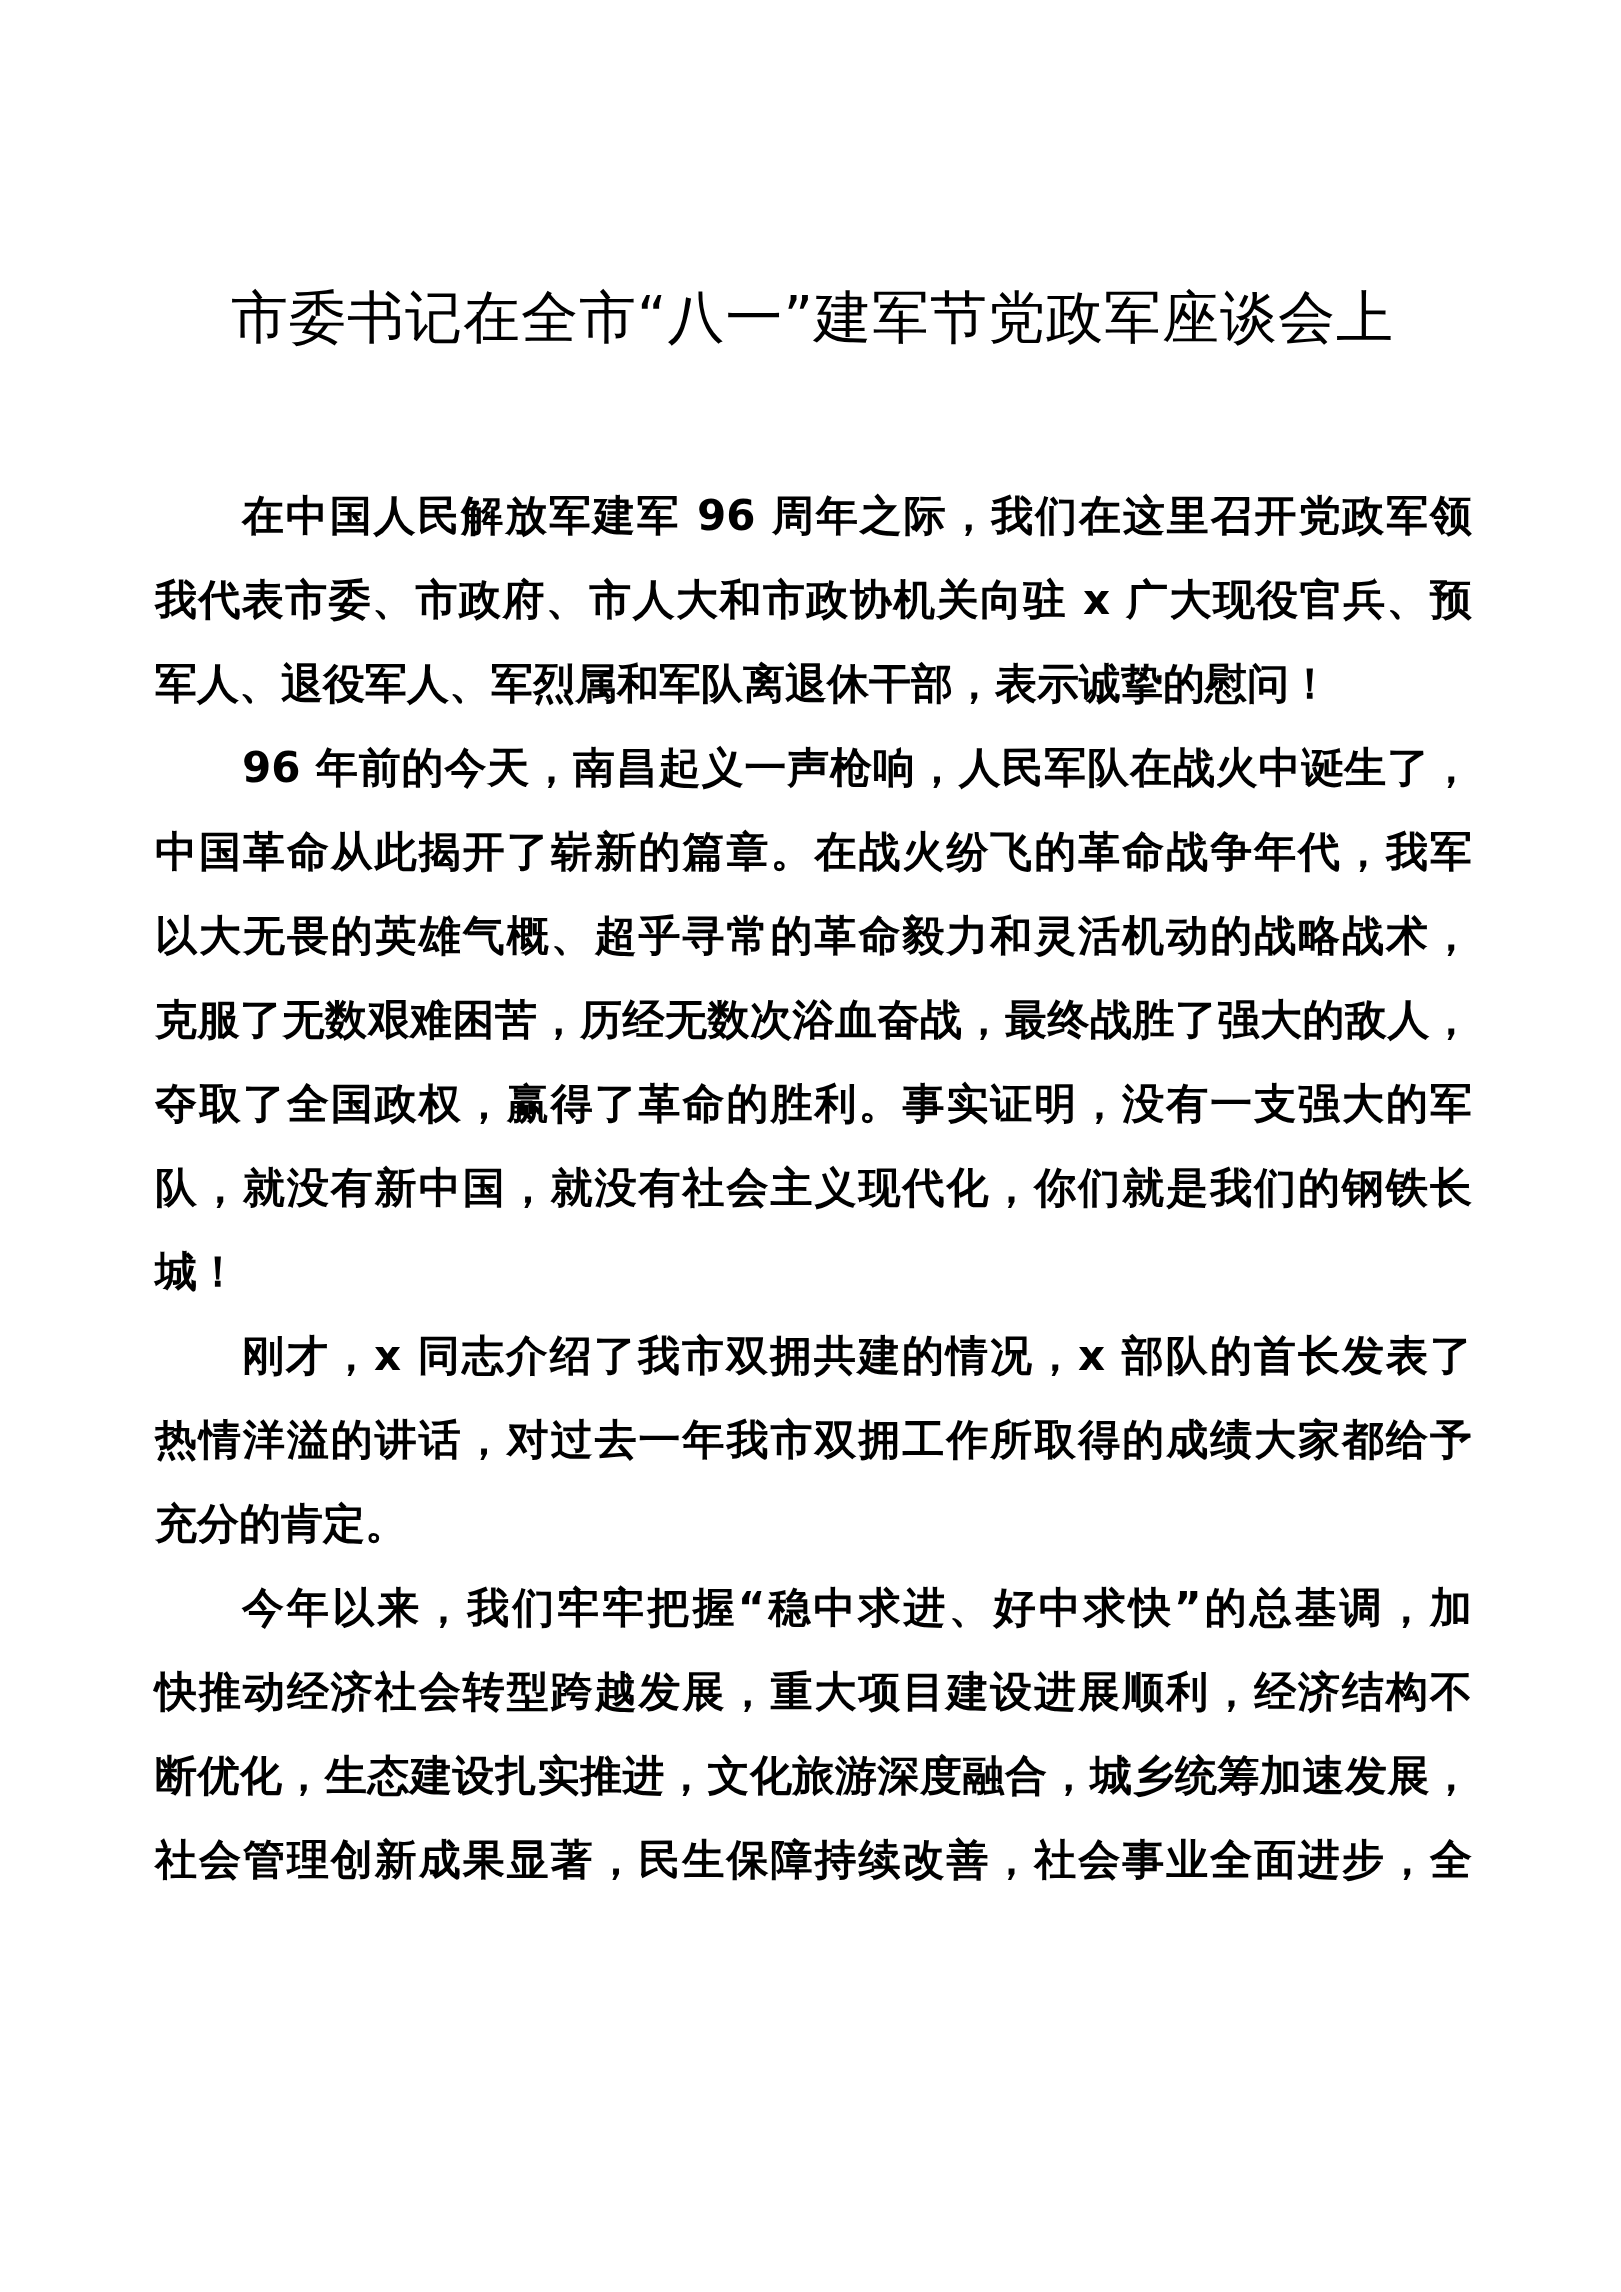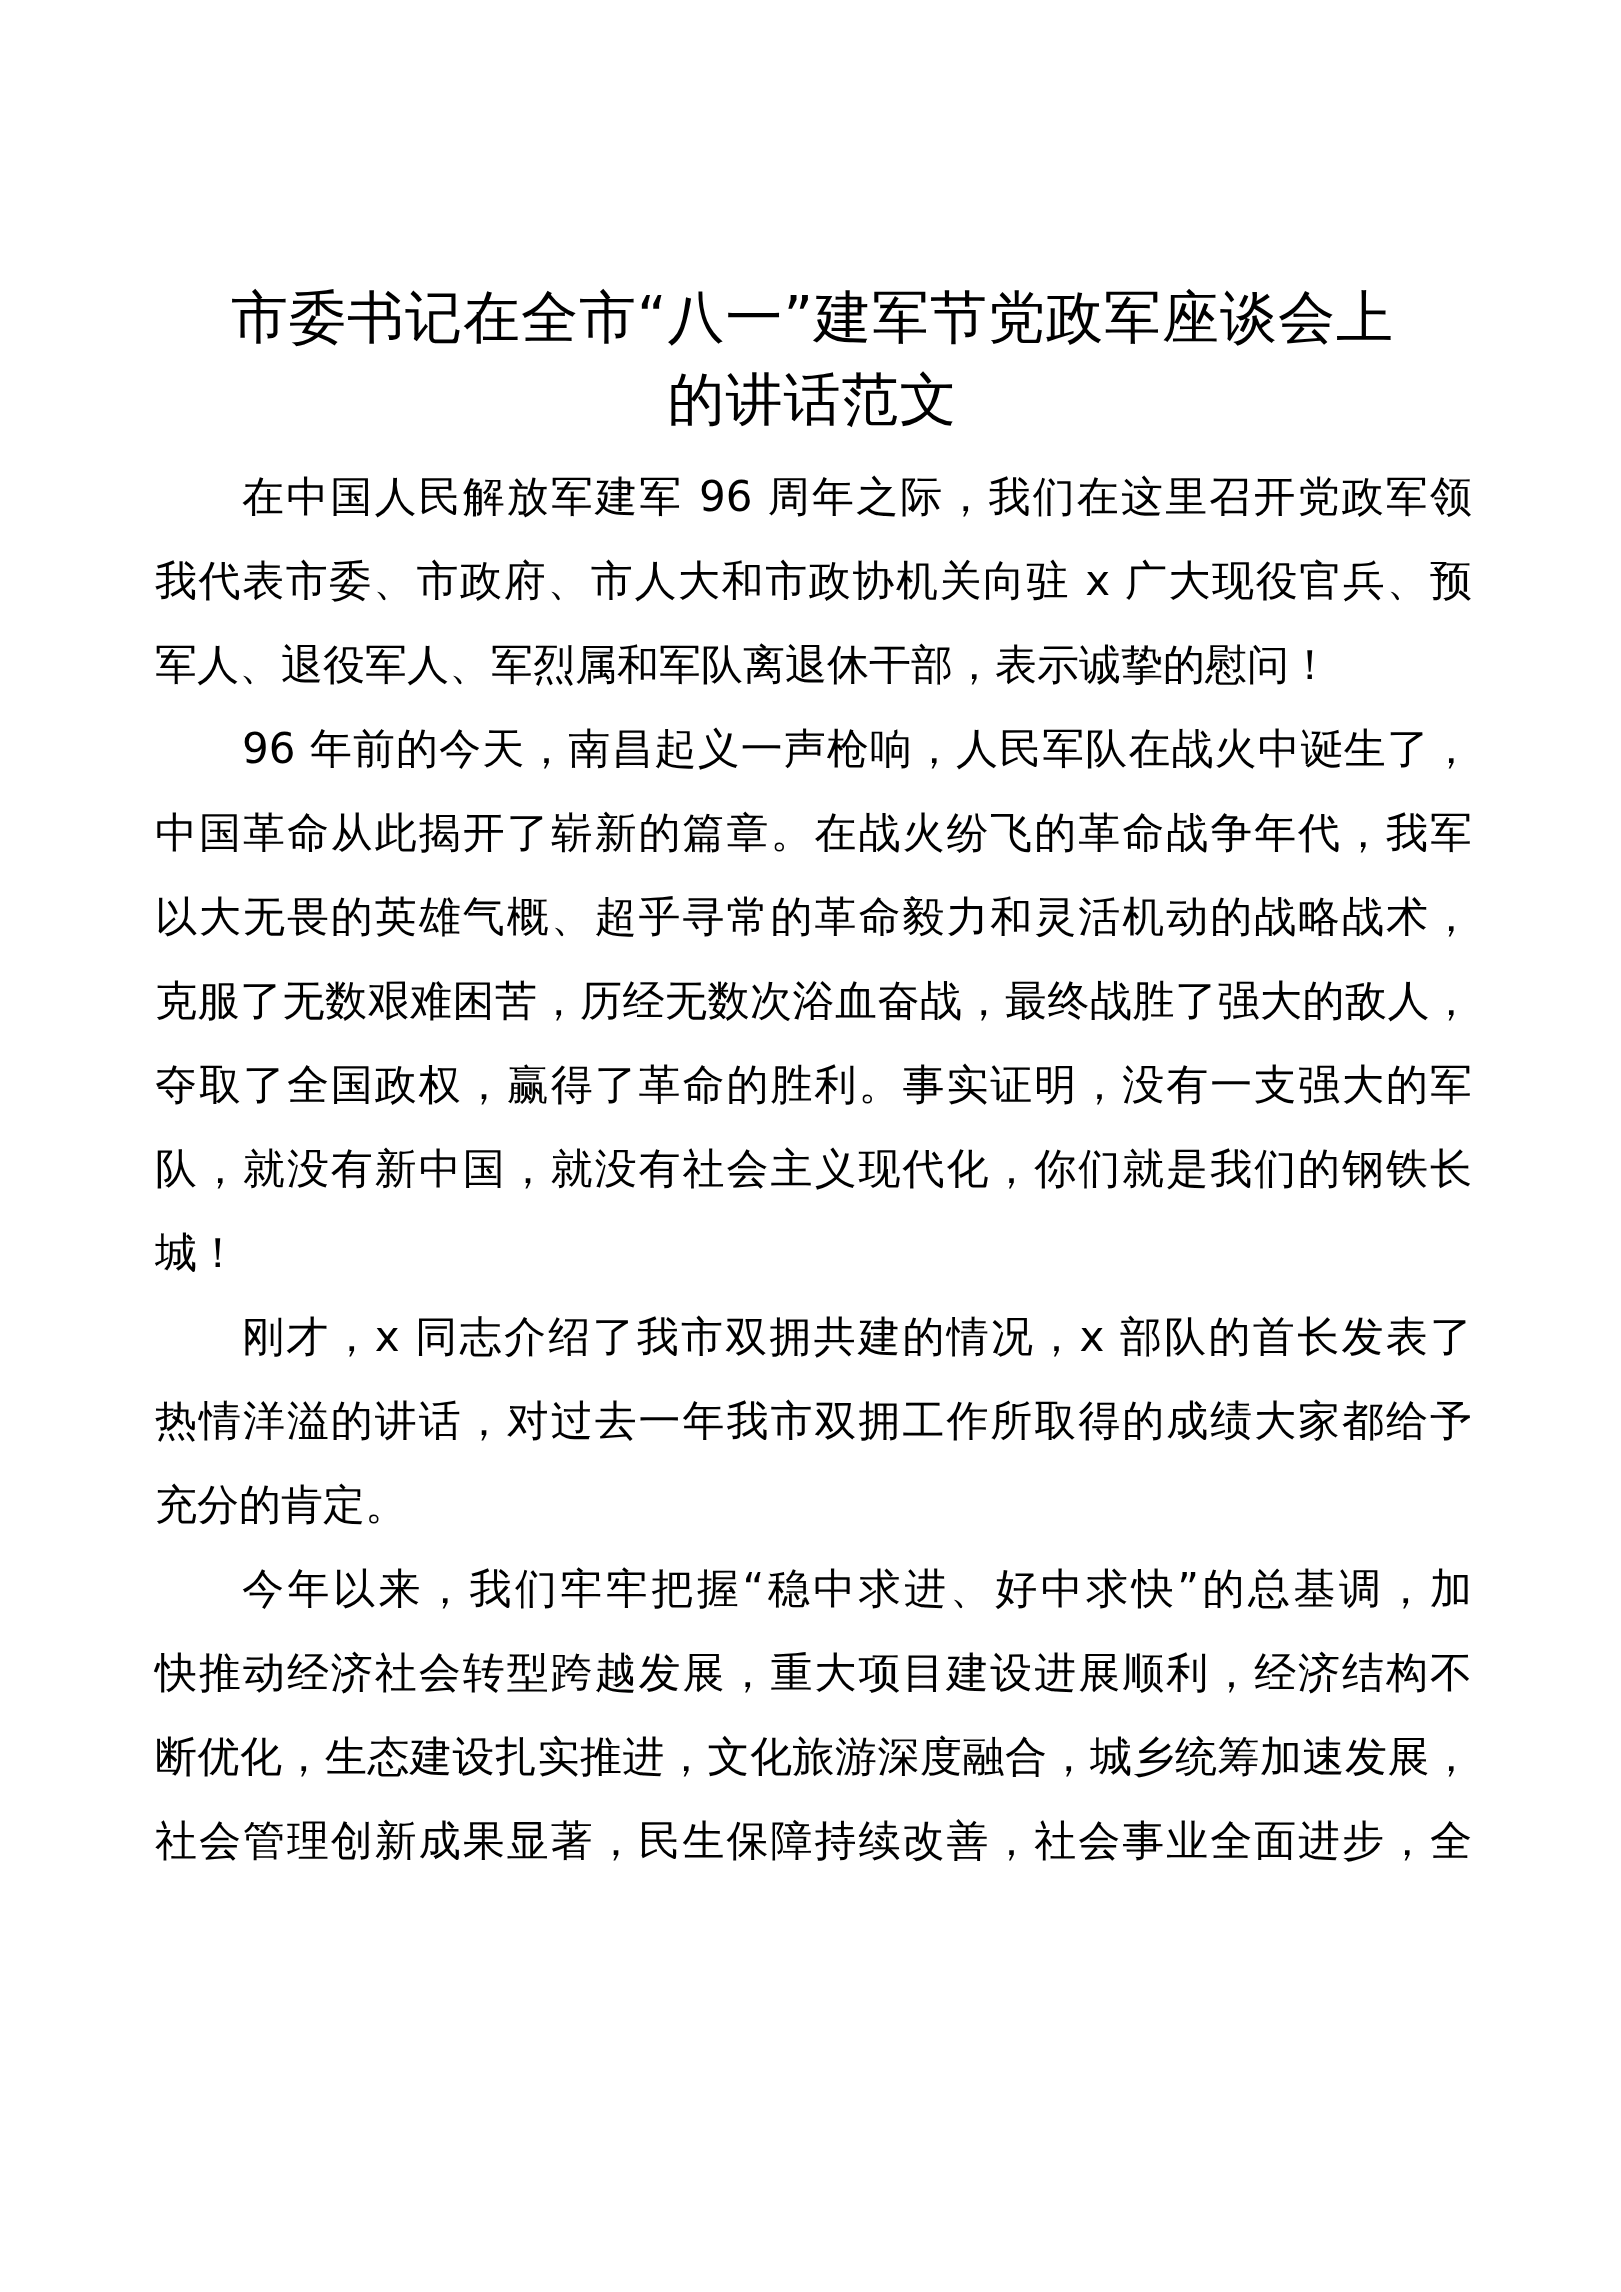--- a/index.html
+++ b/index.html
@@ -33,22 +33,23 @@
       line-height: 82px;
       letter-spacing: 1px;
     }
     .title-line {
       display: block;
       white-space: nowrap;
     }
     .body {
       position: absolute;
       left: 155px;
-      top: 455px;
+      top: 474px;
       width: 1317px;
+      font-weight: bold;
     }
     .line {
       display: block;
       height: 84px;
       line-height: 84px;
       font-size: 42px;
       white-space: nowrap;
       text-align: justify;
       text-align-last: justify;
     }
@@ -59,21 +60,20 @@
       text-align-last: left;
     }
   </style>
 </head>
 <body>
 
 <div class="page">
 
   <div class="title">
     <span class="title-line">市委书记在全市“八一”建军节党政军座谈会上</span>
-    <span class="title-line">的讲话范文</span>
   </div>
 
   <div class="body">
 
     <div class="paragraph">
       <span class="line indent">在中国人民解放军建军 96 周年之际，我们在这里召开党政军领</span>
       <span class="line">我代表市委、市政府、市人大和市政协机关向驻 x 广大现役官兵、预</span>
       <span class="line last">军人、退役军人、军烈属和军队离退休干部，表示诚挚的慰问！</span>
     </div>
 

